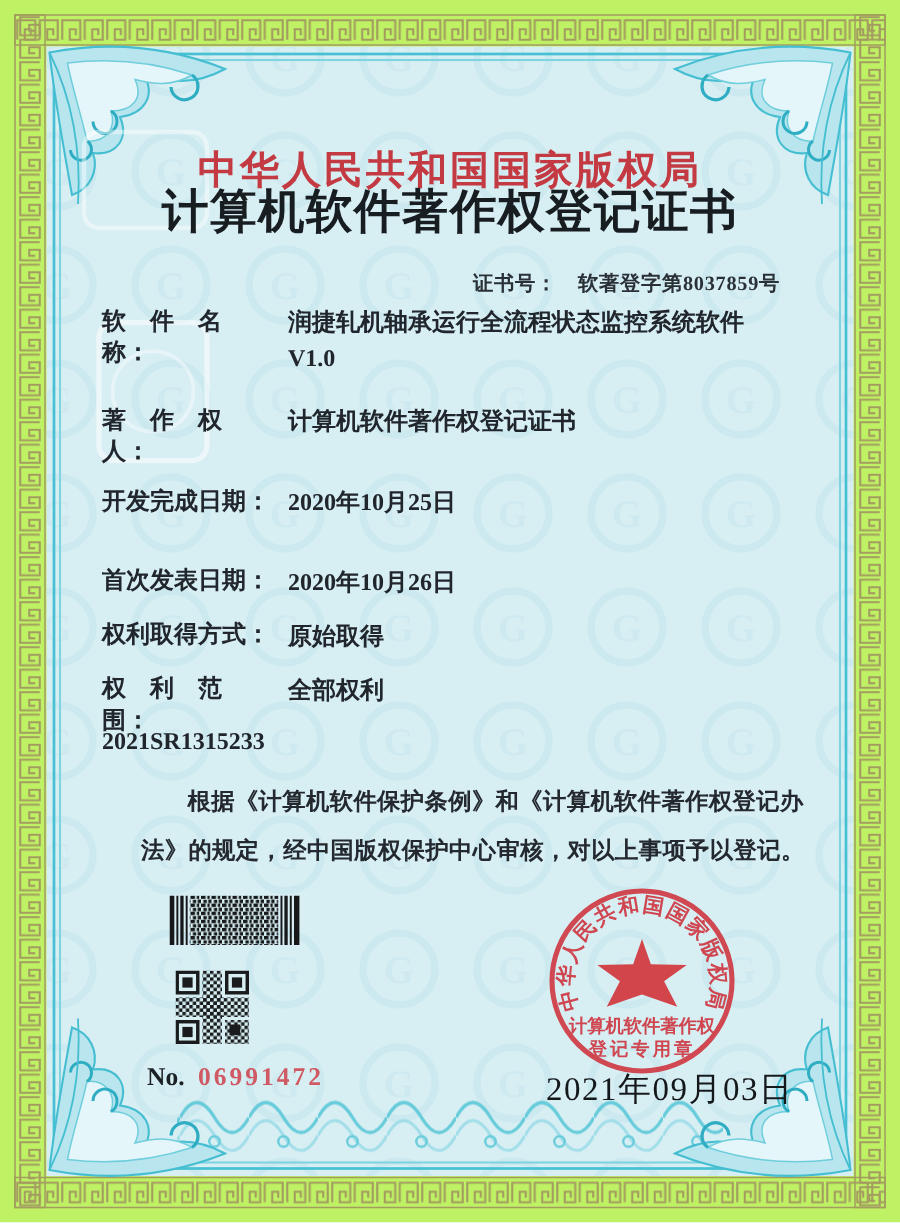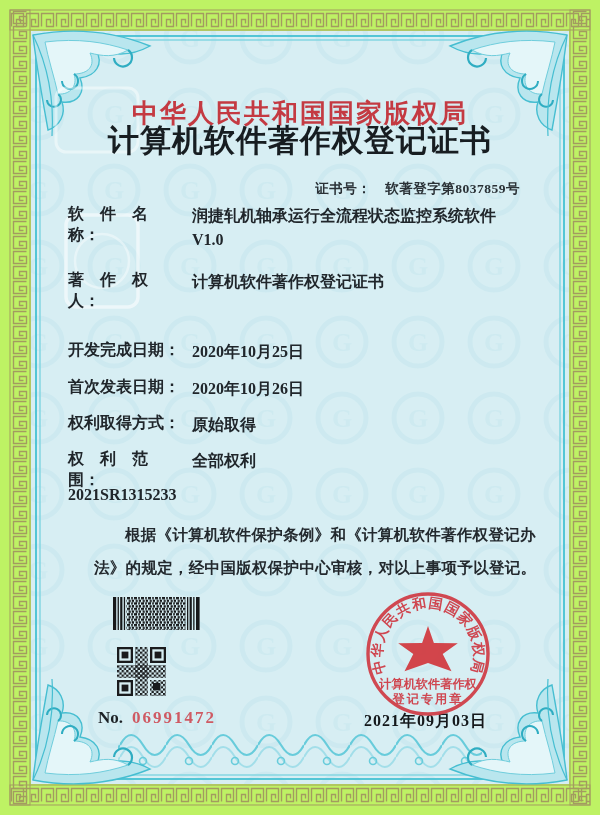--- a/index.html
+++ b/index.html
@@ -19,31 +19,31 @@
     position:absolute;top:120px;left:0;width:100%;text-align:center;
     font-size:31px;font-weight:900;letter-spacing:1px;color:#171d21;
   }
   .certno{
     position:absolute;top:180px;right:80px;
     font-size:13.5px;font-weight:700;color:#2a3136;letter-spacing:.5px;text-align:right;
   }
   .row{position:absolute;left:68px;display:flex;font-size:16px;font-weight:700;}
   .lbl{width:124px;flex:none;}
   .val{white-space:pre-line;line-height:24px;}
-  .row1{top:204px}.row2{top:270px}.row3{top:340px}.row4{top:377px}
+  .row1{top:204px}.row2{top:270px}.row3{top:324px}.row4{top:377px}
   .row5{top:413px}.row6{top:449px}.row7{top:483px}
   .statement{
     position:absolute;left:66px;top:518px;width:472px;
     font-size:15.5px;font-weight:700;line-height:33px;
     text-indent:2em;letter-spacing:.3px;color:#23292e;margin-left:28px;
   }
   .serial{position:absolute;left:98px;top:708px;font-size:17px;font-weight:700;color:#1c2125;}
   .serial .num{color:#cf5a63;letter-spacing:2px;margin-left:9px;}
   .issue-date{
-    position:absolute;left:364px;top:711px;font-size:16px;font-weight:700;
+    position:absolute;left:364px;top:711px;font-size:22px;font-weight:400;
     letter-spacing:1px;color:#14181b;z-index:5;
   }
   .barcode417{position:absolute;left:113px;top:597px;}
   .qrcode{position:absolute;left:117px;top:647px;}
   .sealbox{position:absolute;left:356px;top:584px;z-index:4;opacity:.93;}
 </style>
 </head>
 <body>
 
 <div class="page">

